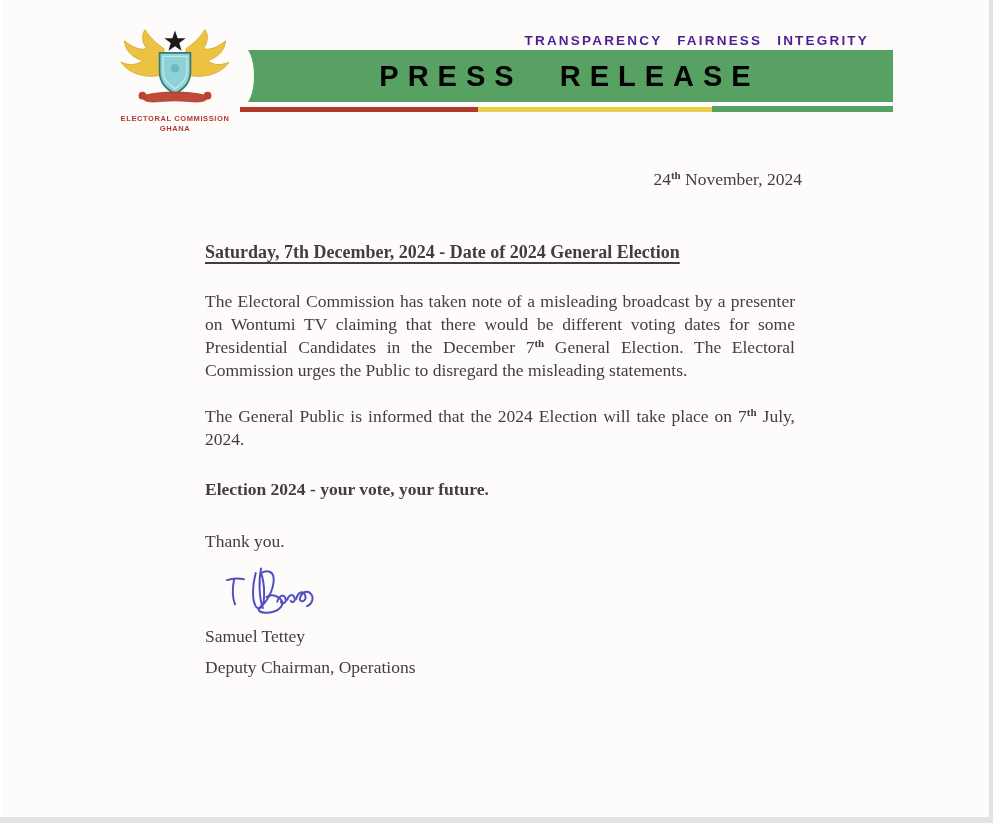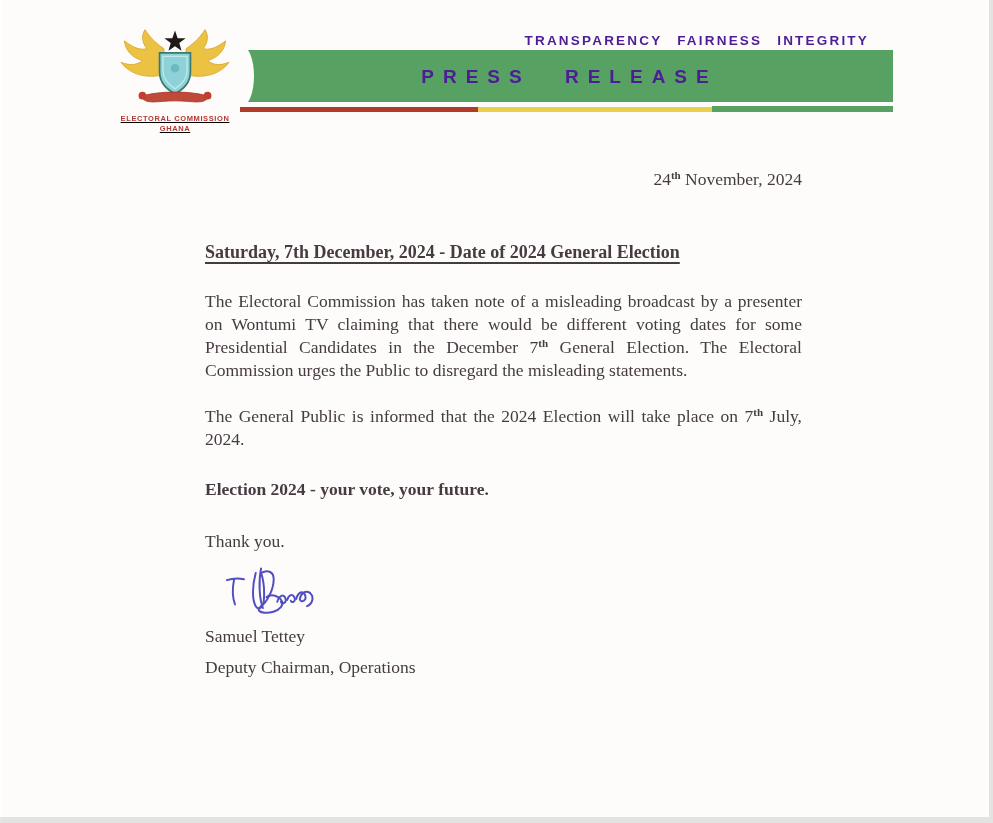--- a/index.html
+++ b/index.html
@@ -22,31 +22,31 @@
   .banner{
     position:absolute;left:242px;top:50px;width:651px;height:52px;
     background:#57a263;
   }
   .banner .notch{
     position:absolute;left:-12px;top:-4px;width:24px;height:60px;
     background:#fdfcfa;border-radius:50%;
   }
   .banner .banner-text{
     position:absolute;left:4px;right:0;top:0;height:52px;line-height:53px;
-    text-align:center;color:#4c1d95;
+    text-align:center;color:#000000;
     font-family:"Liberation Sans", sans-serif;font-weight:bold;
-    font-size:19px;letter-spacing:9px;word-spacing:20px;
+    font-size:29px;letter-spacing:9px;word-spacing:20px;
   }
   .stripe{position:absolute;top:107px;height:5px;}
   .stripe.red{left:240px;width:238px;background:#b23b28;}
   .stripe.yellow{left:478px;width:234px;background:#e8d04a;}
   .stripe.green{left:712px;width:181px;background:#57a263;top:106px;height:6px;}
 
   
-  .logo{position:absolute;left:106px;top:28px;width:138px;text-align:center;text-decoration:underline;}
+  .logo{position:absolute;left:106px;top:28px;width:138px;text-align:center;}
   .logo svg{display:block;margin:0 auto;}
   .logo-caption{
     font-family:"Liberation Sans", sans-serif;
     color:#b23a34;font-weight:bold;font-size:7.5px;letter-spacing:.6px;line-height:10px;
     margin-top:2px;
   }
 
   
   .letter{
     position:absolute;left:205px;top:160px;width:597px;
@@ -54,21 +54,21 @@
   }
   .date-line{text-align:right;margin:8px 0 0 0;}
   .headline{
     margin:50px 0 0 0;
     font-weight:bold;
     text-decoration:underline;
     text-underline-offset:4px;
     text-decoration-thickness:1.5px;
     font-size:18px;
   }
-  .para{margin:26px 0 0 0;text-align:justify;}
+  .para{margin:26px 7px 0 0;text-align:justify;}
   .para.p2{margin-top:23px;text-align:left;}
   .para.p2{text-align:justify;}
   .slogan{margin:27px 0 0 0;font-weight:bold;}
   .closing{margin:29px 0 0 0;}
   sup.ord{font-size:11px;line-height:0;vertical-align:6px;font-weight:bold;}
   .signature{margin:10px 0 0 16px;height:54px;}
   .signatory-name{margin:8px 0 8px 0;}
   .signatory-title{margin:1px 0 0 0;}
 </style>
 </head>

